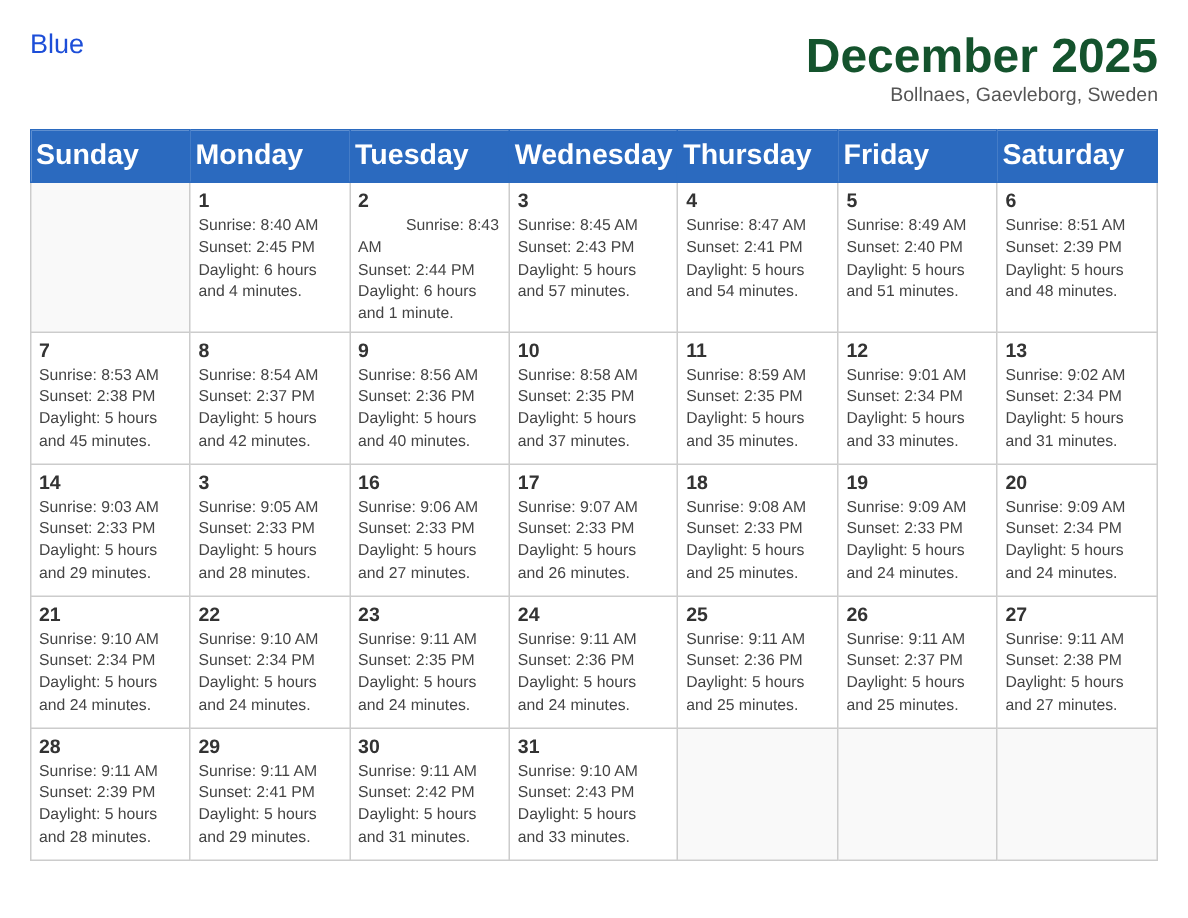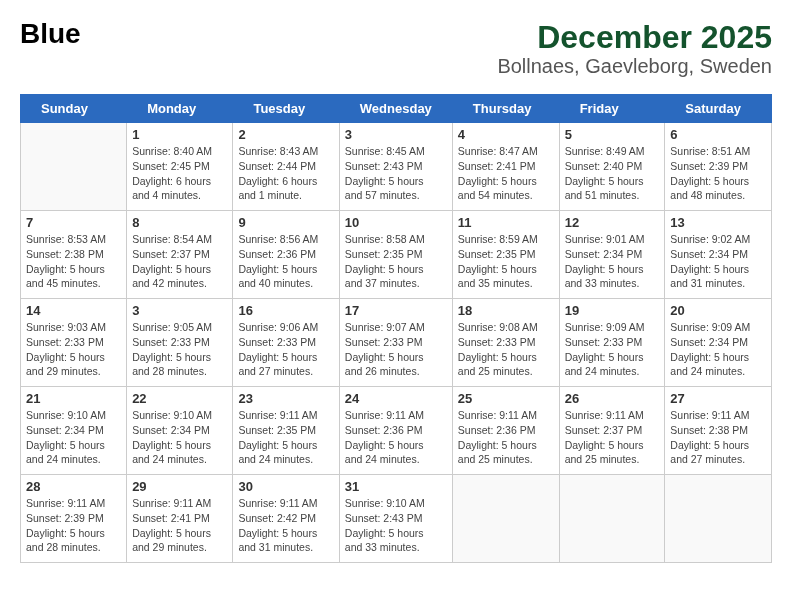--- a/index.html
+++ b/index.html
@@ -37,34 +37,34 @@
     .title-block {
       text-align: right;
     }
     .month-title {
       font-size: 32px;
       font-weight: bold;
       color: #14532d;
       line-height: 1.1;
     }
     .subtitle {
-      font-size: 20px;
+      font-size: 13px;
       color: #555;
     }
     table {
       width: 100%;
       border-collapse: collapse;
       font-size: 11px;
     }
     thead tr th {
       background: #2b6abf;
       color: #fff;
-      padding: 6px 20px;
+      padding: 6px 3px;
       text-align: left;
-      font-size: 13px;
+      font-size: 19px;
       font-weight: bold;
       border: 1px solid #2b6abf;
     }
     tbody tr td {
       border: 1px solid #ccc;
       vertical-align: top;
       padding: 4px 5px;
       min-height: 80px;
       width: calc(100% / 7);
     }
@@ -85,21 +85,21 @@
     }
     .empty {
       background: #f9f9f9;
     }
   </style>
 </head>
 <body>
 
 <div class="header">
   <div class="logo">
-    <span class="logo-text" style="color:#000000;font-size:28px;font-weight:bold;">Blue</span>
+    <span class="logo-text" style="color:#1d4ed8;font-size:18px;font-weight:normal;">Blue</span>
   </div>
   <div class="title-block">
     <div class="month-title">December 2025</div>
     <div class="subtitle">Bollnaes, Gaevleborg, Sweden</div>
   </div>
 </div>
 
 <table>
   <thead>
     <tr>
@@ -112,21 +112,21 @@
         <th>Saturday</th>
       </tr>
   </thead>
   <tbody id="calendar-body">
   <tr class="week-row">
         <td class="empty"></td>
         <td><span class="day-num">1</span><span class="day-detail" style="white-space: pre-line;">Sunrise: 8:40 AM
 Sunset: 2:45 PM
 Daylight: 6 hours
 and 4 minutes.</span></td>
-        <td><span class="day-num">2</span><span class="day-detail" style="white-space: pre-line;">Sunrise: 8:43 AM
+        <td><span class="day-num">2</span><span class="day-detail" style="white-space: pre-line; margin-left: 32px;">Sunrise: 8:43 AM
 Sunset: 2:44 PM
 Daylight: 6 hours
 and 1 minute.</span></td>
         <td><span class="day-num">3</span><span class="day-detail" style="white-space: pre-line;">Sunrise: 8:45 AM
 Sunset: 2:43 PM
 Daylight: 5 hours
 and 57 minutes.</span></td>
         <td><span class="day-num">4</span><span class="day-detail" style="white-space: pre-line;">Sunrise: 8:47 AM
 Sunset: 2:41 PM
 Daylight: 5 hours

